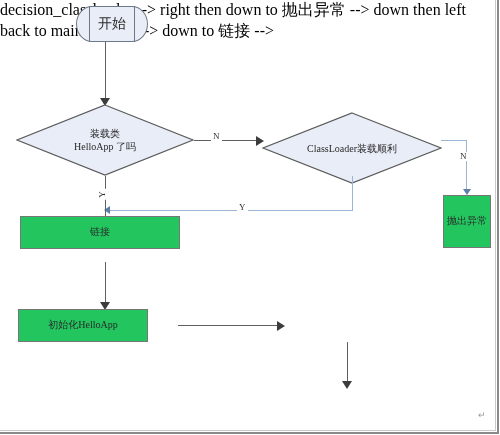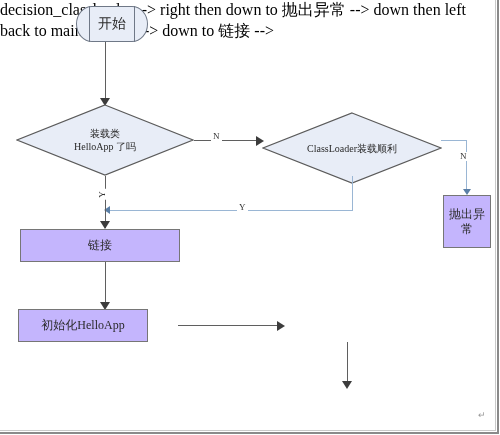--- a/index.html
+++ b/index.html
@@ -47,23 +47,23 @@
     display: flex;
     align-items: center;
     justify-content: center;
     text-align: center;
     color: #2b2b2b;
     line-height: 1.25;
   }
 
   
   .proc {
-    background: #c4b5fd;
+    background: #22c55e;
     border: 1px solid #767676;
-    font-size: 12px;
+    font-size: 10px;
   }
 
   
   .term {
     background: #e8edf7;
     border: 1px solid #6f7887;
     border-radius: 16px / 50%;
     font-size: 14px;
   }
   .term .term-bar {
@@ -217,21 +217,21 @@
   <div class="ln h blue" style="left:110px; top:210px; width:243px;"></div>
   <div class="edge-label" style="left:237px; top:203px;">Y</div>
   <div class="arw left-blue" style="left:104px; top:206px;"></div>
 
    down to 链接 --&gt;
   <div class="ln v" style="left:105px; top:176px; height:52px;"></div>
   <div class="edge-label rot" style="left:97px; top:190px;">Y</div>
   <div class="arw down" style="left:100px; top:221px;"></div>
 
   
-  <div class="shape proc" style="left:20px; top:229px; width:160px; height:33px;">
+  <div class="shape proc" style="left:20px; top:216px; width:160px; height:33px;">
     <span>链接</span>
   </div>
 
   
   <div class="ln v" style="left:105px; top:262px; height:45px;"></div>
   <div class="arw down" style="left:100px; top:302px;"></div>
 
   
   <div class="shape proc" style="left:18px; top:309px; width:130px; height:33px;">
     <span>初始化HelloApp</span>

